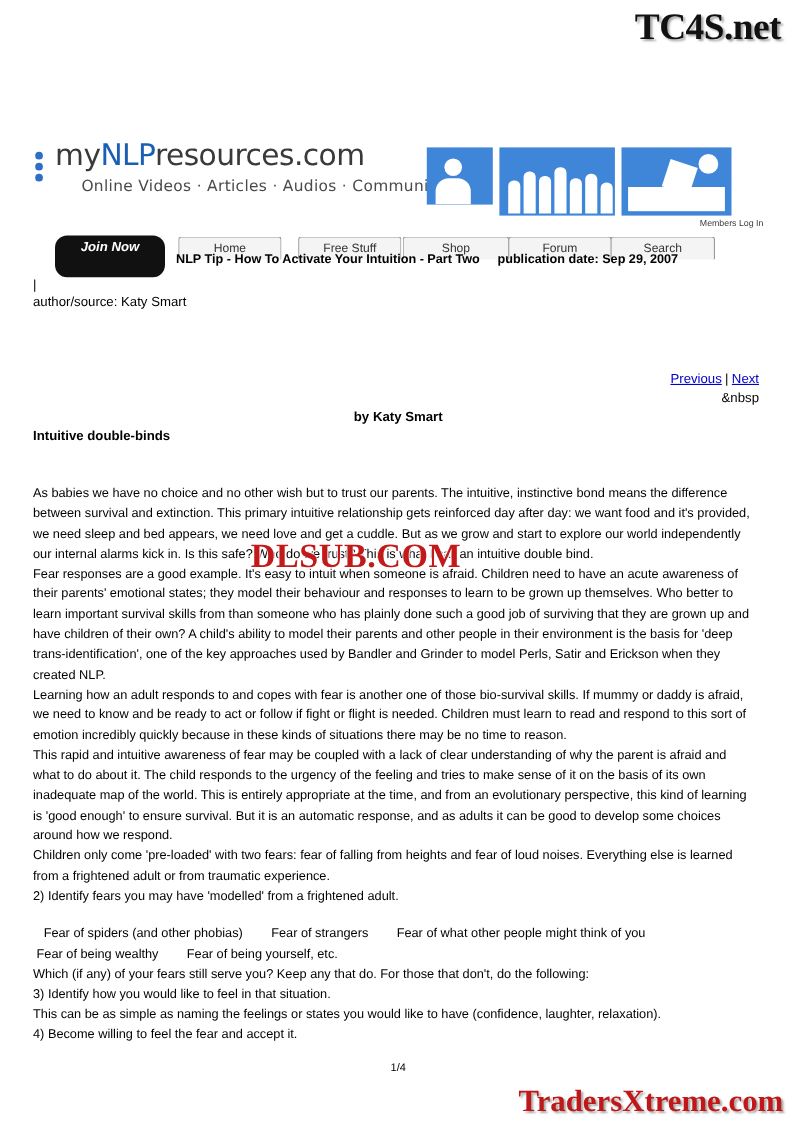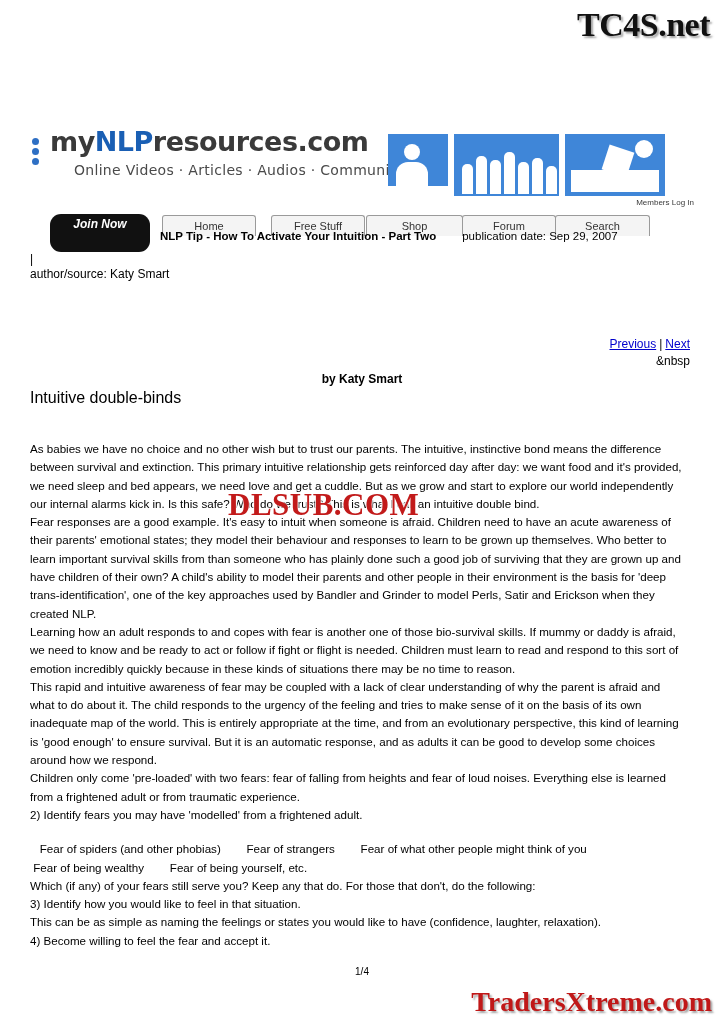--- a/index.html
+++ b/index.html
@@ -56,21 +56,21 @@
     border-radius: 50%;
     background: #2e6fc4;
     margin-bottom: 3px;
   }
   .logo-text {
     position: absolute;
     left: 20px;
     top: 0px;
     font-family: "DejaVu Sans", sans-serif;
     font-size: 27px;
-    font-weight: bold;
+    font-weight: normal;
     letter-spacing: -0.5px;
     color: #3a3a3a;
     white-space: nowrap;
   }
   .logo-text .hl { color: #1a5fb4; }
   .logo-sub {
     position: absolute;
     left: 44px;
     top: 36px;
     font-family: "DejaVu Sans", sans-serif;
@@ -162,22 +162,22 @@
   
   .art-title-row {
     position: absolute;
     left: 160px;
     top: 230px;
     font-size: 11.5px;
     font-weight: bold;
     white-space: nowrap;
   }
   .art-title-row .pubdate {
-    font-weight: normal;
-    margin-left: 26px;
+    font-weight: bold;
+    margin-left: 16px;
   }
   .pipe-line {
     position: absolute;
     left: 30px;
     top: 252px;
     font-size: 12px;
   }
   .author-line {
     position: absolute;
     left: 30px;
@@ -213,22 +213,22 @@
     top: 372px;
     width: 724px;
     text-align: center;
     font-size: 12px;
     font-weight: bold;
   }
   .subhead {
     position: absolute;
     left: 30px;
     top: 389px;
-    font-size: 16px;
-    font-weight: normal;
+    font-size: 12px;
+    font-weight: bold;
   }
 
   
   .body-text {
     position: absolute;
     left: 30px;
     top: 440px;
     width: 655px;
     font-size: 11.6px;
     line-height: 18.3px;

